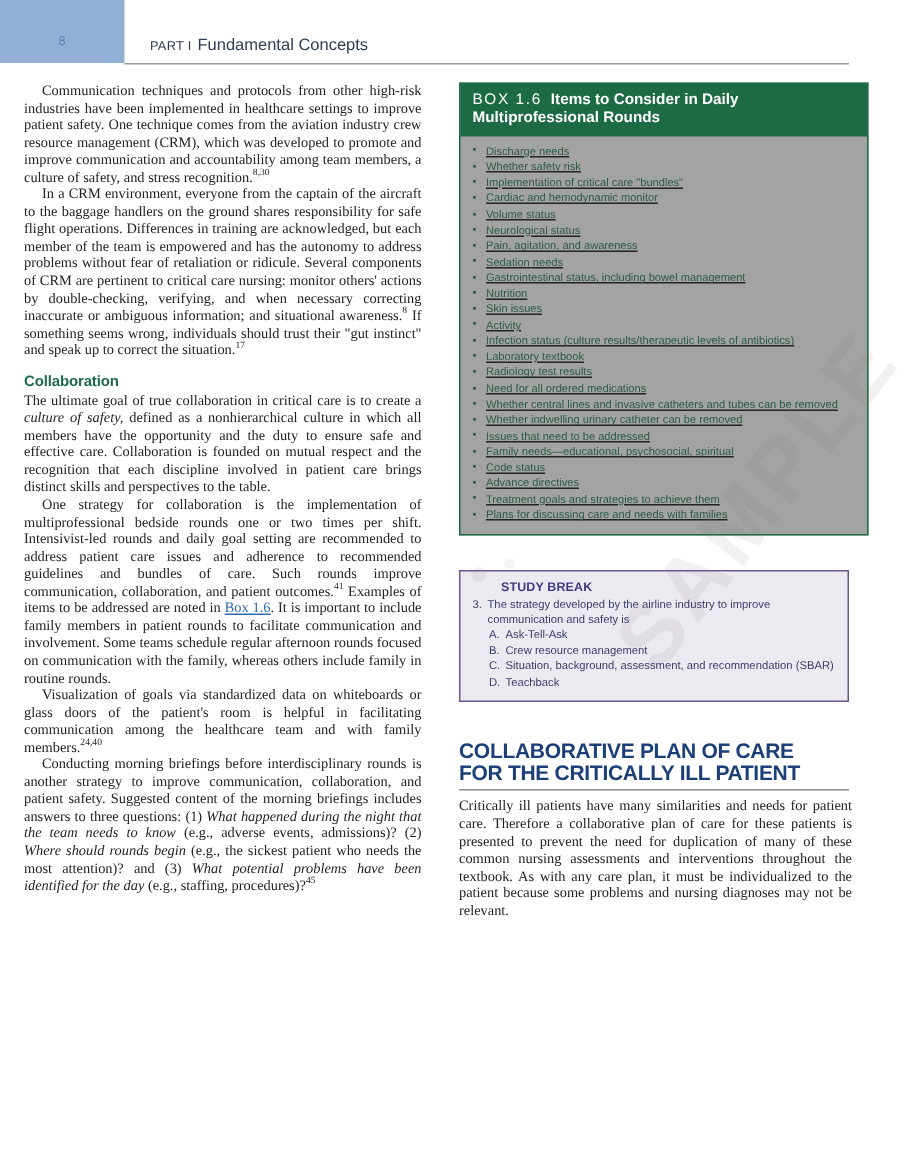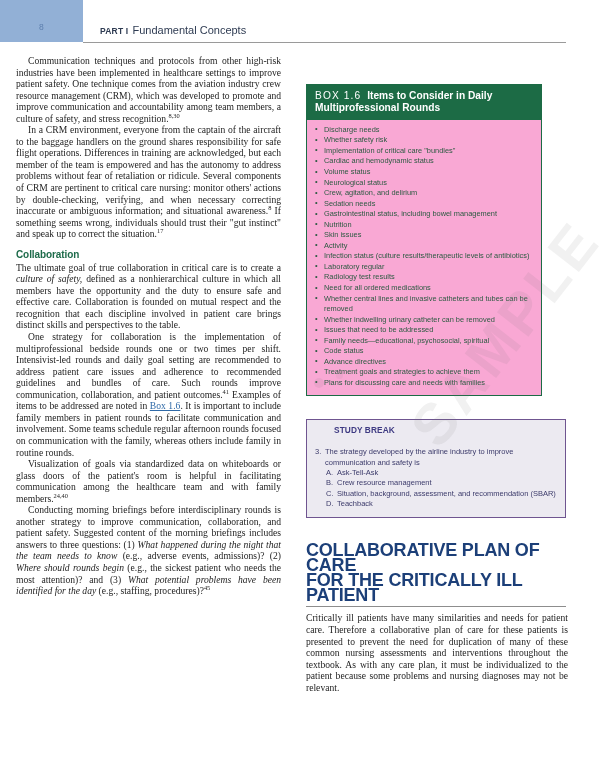--- a/index.html
+++ b/index.html
@@ -48,21 +48,21 @@
   #running-head-text {
     position: absolute;
     left: 100px;
     top: 24px;
     font-family: "Liberation Sans", sans-serif;
     font-size: 10.5px;
     color: #2e3b52;
     white-space: nowrap;
   }
   #running-head-text .part-label {
-    font-weight: bold;
+    font-weight: normal;
     font-size: 8.5px;
     letter-spacing: .2px;
   }
   #running-head-text .part-title {
     font-size: 11px;
     margin-left: 4px;
   }
   #head-rule {
     position: absolute;
     left: 83px;
@@ -112,44 +112,44 @@
     font-family: "Liberation Sans", sans-serif;
     font-size: 10px;
     font-weight: bold;
     color: #1d6b4a;
     letter-spacing: -.1px;
   }
 
   
   #box-1-6 {
     border: 1.2px solid #1c6b45;
-    background: #f9a8d4;
-    width: 236px;
+    background: #a3a3a3;
+    width: 273px;
     box-sizing: border-box;
-    margin-top: 29px;
   }
   #box-1-6-header {
     background: #1c6b45;
     color: #ffffff;
     padding: 5px 7px 5px 8px;
     font-family: "Liberation Sans", sans-serif;
     font-size: 10.2px;
     font-weight: bold;
     line-height: 12.4px;
   }
   #box-1-6-header .box-number {
     font-weight: normal;
     letter-spacing: 1.1px;
     font-size: 10.2px;
     margin-right: 6px;
   }
   ul.box-list {
     margin: 0;
     padding: 5px 3px 7px 16px;
     list-style: none;
+    text-decoration: underline;
   }
   ul.box-list li {
     position: relative;
     font-family: "Liberation Sans", sans-serif;
     font-size: 7.4px;
     line-height: 10.55px;
     color: #2c5a42;
     padding-left: 1px;
   }
   ul.box-list li::before {
@@ -169,21 +169,21 @@
     width: 260px;
     box-sizing: border-box;
     padding: 5px 8px 7px 8px;
   }
   #study-break-title {
     font-family: "Liberation Sans", sans-serif;
     font-size: 8.3px;
     font-weight: bold;
     color: #3e3a82;
     letter-spacing: .1px;
-    margin-bottom: 12px;
+    margin-bottom: 2px;
     padding-left: 19px;
   }
   .sb-question {
     display: flex;
     font-family: "Liberation Sans", sans-serif;
     font-size: 7.5px;
     line-height: 10.2px;
     color: #3c3b6b;
   }
   .sb-question .sb-num {
@@ -206,21 +206,21 @@
   }
   ul.sb-options li .opt-letter {
     width: 11px;
     flex: 0 0 11px;
   }
 
   
   h1.major-head {
     margin: 25px 0 0 0;
     font-family: "Liberation Sans", sans-serif;
-    font-size: 18px;
+    font-size: 14px;
     font-weight: bold;
     color: #1c3f78;
     line-height: 15.2px;
     letter-spacing: -.2px;
   }
   #major-head-rule {
     height: 1.1px;
     background: #8d8d8d;
     margin: 3px 0 5px 0;
     width: 260px;
@@ -286,31 +286,31 @@
 </div>
 
 <div id="col-right">
 
   <div id="box-1-6">
     <div id="box-1-6-header"><span class="box-number">BOX 1.6</span><span>Items to Consider in Daily Multiprofessional Rounds</span></div>
     <ul class="box-list">
         <li>Discharge needs</li>
         <li>Whether safety risk</li>
         <li>Implementation of critical care "bundles"</li>
-        <li>Cardiac and hemodynamic status</li>
+        <li>Cardiac and hemodynamic monitor</li>
         <li>Volume status</li>
         <li>Neurological status</li>
-        <li>Crew, agitation, and delirium</li>
+        <li>Pain, agitation, and awareness</li>
         <li>Sedation needs</li>
         <li>Gastrointestinal status, including bowel management</li>
         <li>Nutrition</li>
         <li>Skin issues</li>
         <li>Activity</li>
         <li>Infection status (culture results/therapeutic levels of antibiotics)</li>
-        <li>Laboratory regular</li>
+        <li>Laboratory textbook</li>
         <li>Radiology test results</li>
         <li>Need for all ordered medications</li>
         <li>Whether central lines and invasive catheters and tubes can be removed</li>
         <li>Whether indwelling urinary catheter can be removed</li>
         <li>Issues that need to be addressed</li>
         <li>Family needs—educational, psychosocial, spiritual</li>
         <li>Code status</li>
         <li>Advance directives</li>
         <li>Treatment goals and strategies to achieve them</li>
         <li>Plans for discussing care and needs with families</li>

